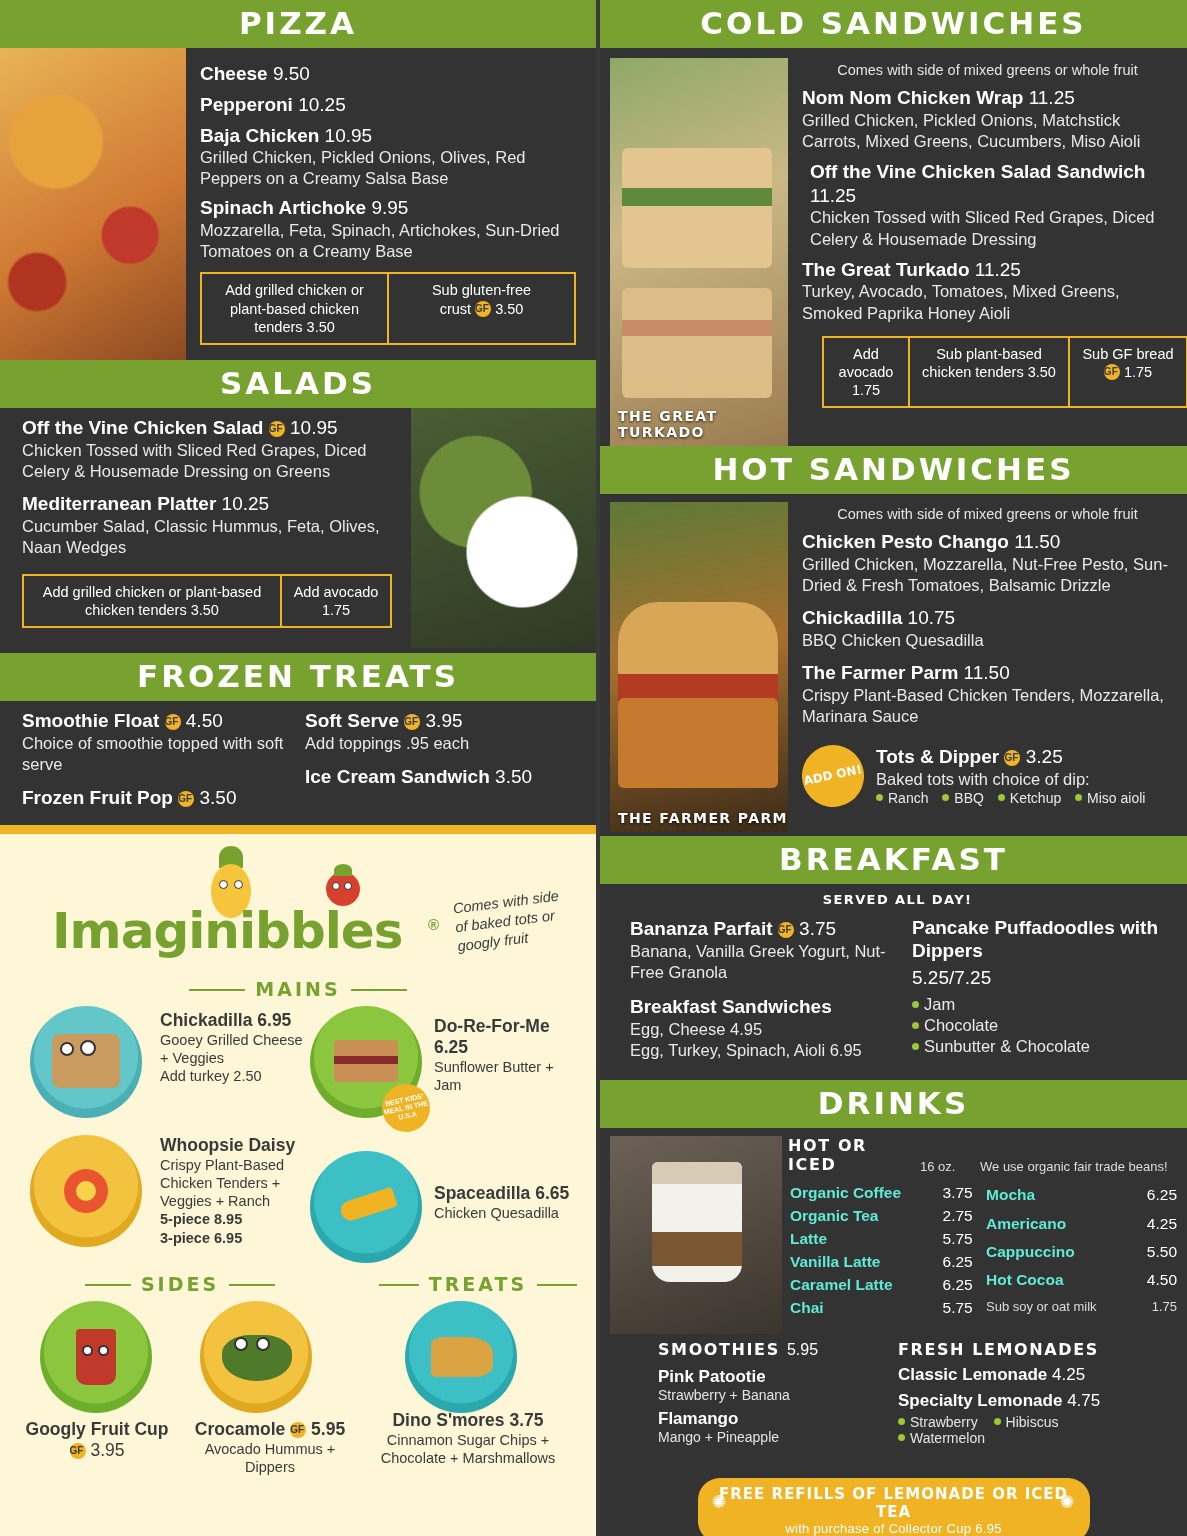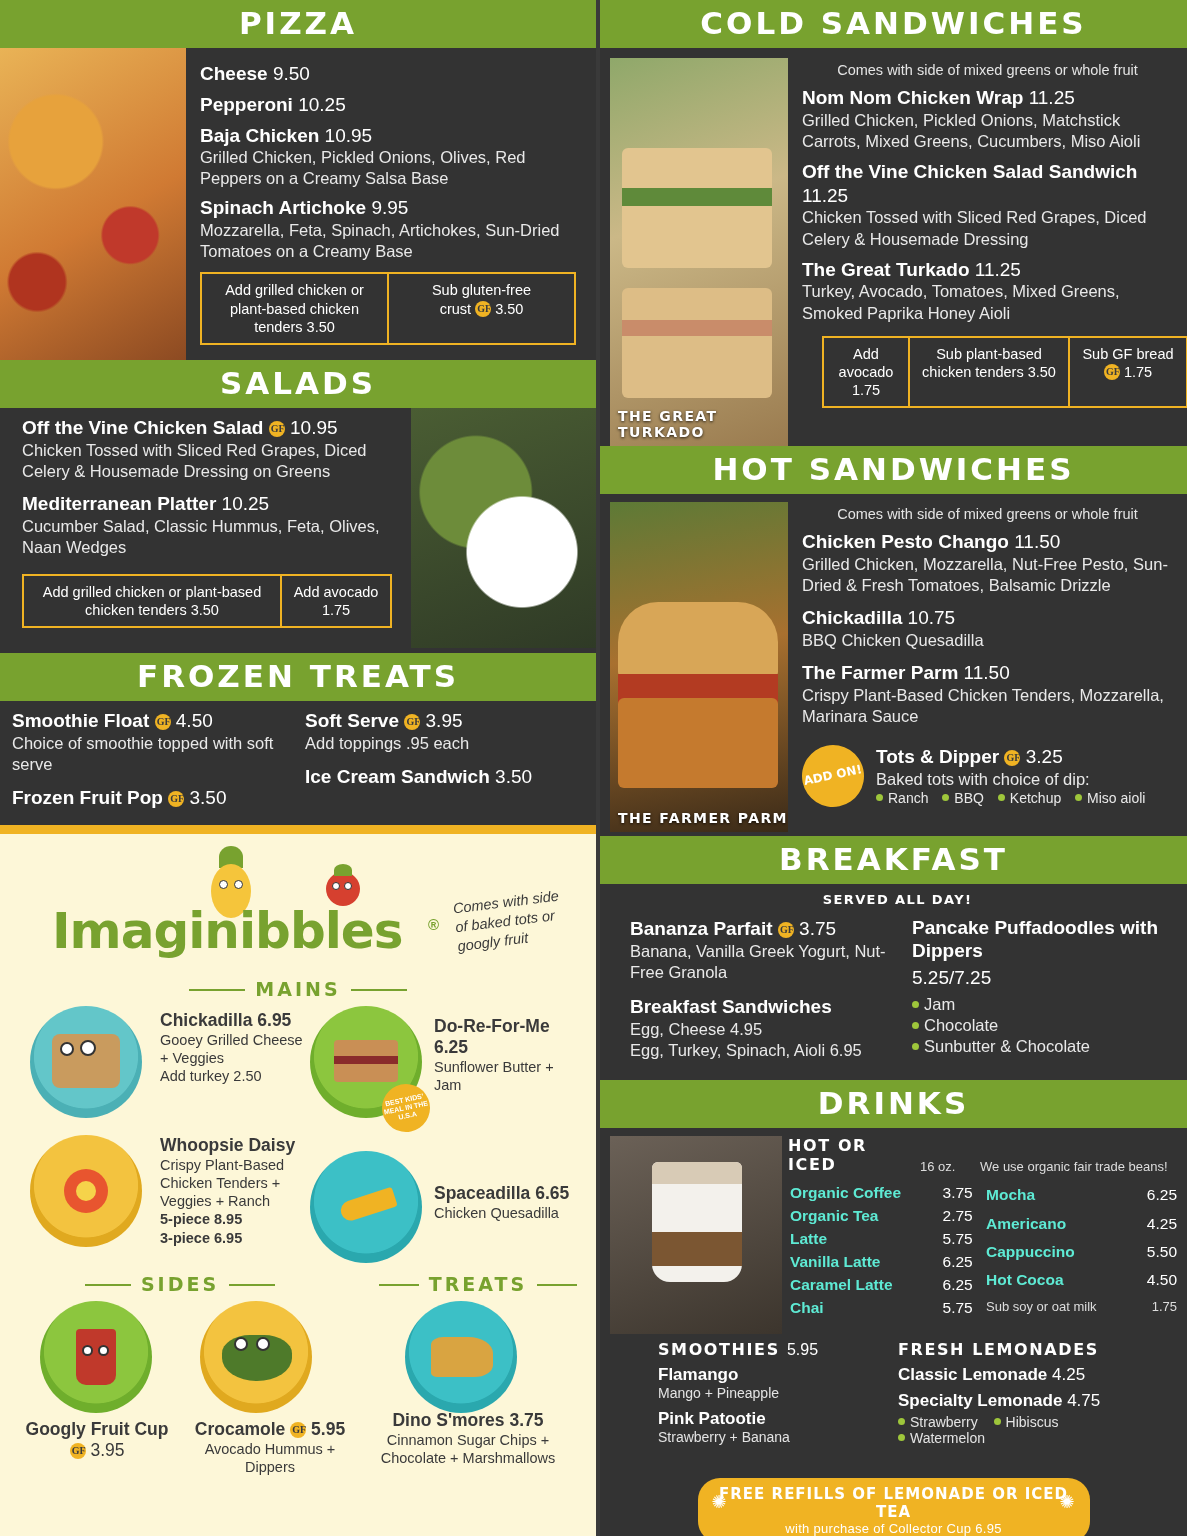--- a/index.html
+++ b/index.html
@@ -29,22 +29,22 @@
     text-transform:uppercase;
   }
 
   .item-name { font-size:19px; font-weight:bold; color:#fff; line-height:1.25; }
   .item-desc { font-size:16.5px; color:#e9e9e9; line-height:1.28; }
   .price { font-weight:normal; }
 
   .gf {
     display:inline-block; width:16px; height:16px; border-radius:50%;
     background:#f0b323; color:#3a3a3a; font-size:10px; font-weight:bold;
-    text-align:right; line-height:16px; vertical-align:2px;
-    font-family:Liberation Serif, serif;
+    text-align:left; line-height:16px; vertical-align:2px;
+    font-family:Liberation Sans, sans-serif;
   }
 
   .addon-box {
     border:2px solid #f0b323; display:flex; color:#fff;
     font-size:14.5px; text-align:center; line-height:1.25;
   }
   .addon-box > div { padding:7px 10px; flex:1; }
   .addon-box > div + div { border-left:2px solid #f0b323; }
 
   .photo { position:relative; overflow:hidden; background:#6b5a43; }
@@ -167,21 +167,21 @@
         </div>
         <div class="addon-box" style="margin-top:16px;width:370px;">
           <div>Add grilled chicken or plant-based chicken tenders 3.50</div>
           <div style="flex:0 0 110px;">Add avocado 1.75</div>
         </div>
       </div>
     </div>
 
     <div class="band" style="position:absolute;left:0;top:653px;width:596px;height:48px;line-height:34px;">FROZEN TREATS</div>
 
-    <div style="position:absolute;left:0;top:701px;width:596px;height:124px;background:#333;padding:8px 12px;">
+    <div style="position:absolute;left:0;top:701px;width:596px;height:124px;background:#333;padding:8px 22px;">
       <div class="two-col">
         <div style="padding-right:14px;">
           <div>
             <div class="item-name"><span>Smoothie Float</span> <span class="gf">GF</span> <span class="price">4.50</span></div>
             <div class="item-desc">Choice of smoothie topped with soft serve</div>
           </div>
           <div style="margin-top:11px;">
             <div class="item-name"><span>Frozen Fruit Pop</span> <span class="gf">GF</span> <span class="price">3.50</span></div>
           </div>
         </div>
@@ -325,21 +325,21 @@
         <div class="caption">THE GREAT TURKADO</div>
       </div>
 
       <div class="r-list" style="top:14px;">
         <div style="text-align:center;font-size:14.5px;color:#e4e4e4;margin-bottom:8px;">Comes with side of mixed greens or whole fruit</div>
 
         <div style="margin-bottom:8px;">
           <div class="item-name"><span>Nom Nom Chicken Wrap</span> <span class="price">11.25</span></div>
           <div class="item-desc">Grilled Chicken, Pickled Onions, Matchstick Carrots, Mixed Greens, Cucumbers, Miso Aioli</div>
         </div>
-        <div style="margin-bottom:8px;">
+        <div style="margin-bottom:8px;margin-left:8px;">
           <div class="item-name"><span>Off the Vine Chicken Salad Sandwich</span> <span class="price">11.25</span></div>
           <div class="item-desc">Chicken Tossed with Sliced Red Grapes, Diced Celery &amp; Housemade Dressing</div>
         </div>
         <div style="margin-bottom:10px;">
           <div class="item-name"><span>The Great Turkado</span> <span class="price">11.25</span></div>
           <div class="item-desc">Turkey, Avocado, Tomatoes, Mixed Greens, Smoked Paprika Honey Aioli</div>
         </div>
 
         <div class="addon-box" style="width:366px;margin:12px auto 0 20px;">
           <div style="flex:0 0 84px;">Add avocado 1.75</div>
@@ -502,27 +502,27 @@
             </table>
         </div>
       </div>
 
       <div style="position:absolute;left:10px;top:212px;width:566px;display:flex;padding:0 48px 0 48px;">
         <div style="flex:0 0 240px;">
           <div class="sm-head">
             <span>SMOOTHIES</span>
             <span style="font-family:'Liberation Sans',sans-serif;font-weight:normal;letter-spacing:0;">5.95</span>
           </div>
+          <div style="margin-top:8px;">
+            <div style="font-size:17px;font-weight:bold;">Pink Patootie</div>
+            <div style="font-size:14px;color:#e4e4e4;">Strawberry + Banana</div>
+          </div>
           <div style="margin-top:6px;">
             <div style="font-size:17px;font-weight:bold;">Flamango</div>
             <div style="font-size:14px;color:#e4e4e4;">Mango + Pineapple</div>
-          </div>
-          <div style="margin-top:8px;">
-            <div style="font-size:17px;font-weight:bold;">Pink Patootie</div>
-            <div style="font-size:14px;color:#e4e4e4;">Strawberry + Banana</div>
           </div>
         </div>
         <div style="flex:1;">
           <div class="sm-head">FRESH LEMONADES</div>
           <div style="margin-top:6px;font-size:17px;font-weight:bold;">
             <span>Classic Lemonade</span>
             <span style="font-weight:normal;">4.25</span>
           </div>
           <div style="margin-top:6px;font-size:17px;font-weight:bold;">
             <span>Specialty Lemonade</span>

